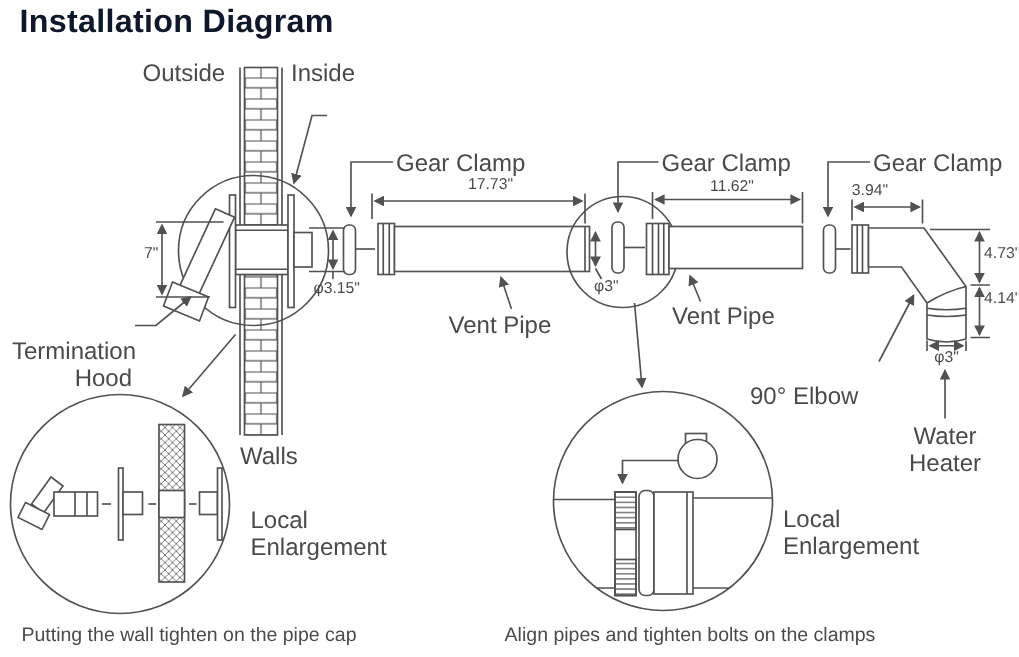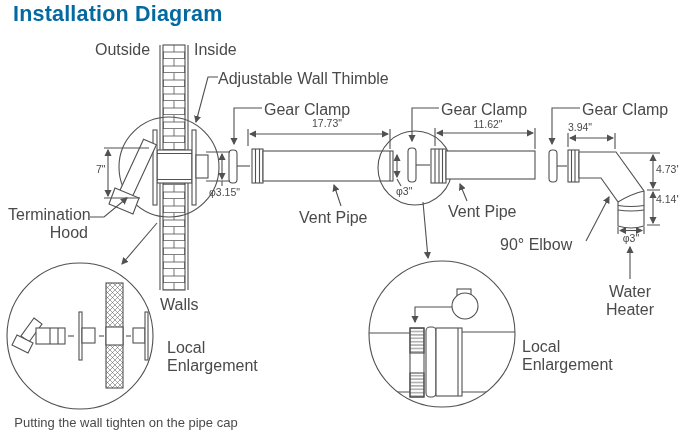--- a/index.html
+++ b/index.html
@@ -3,23 +3,23 @@
 <meta charset="utf-8">
 <style>
   html,body{margin:0;padding:0;background:#ffffff;}
   #stage{position:relative;width:679px;height:438px;background:#fff;overflow:hidden;
          font-family:"Liberation Sans", sans-serif;}
   #linework{position:absolute;left:0;top:0;}
   .lbl{position:absolute;font-size:16px;color:#4a4a4a;white-space:nowrap;line-height:1.12;}
   .wrap{white-space:normal;}
   .dim{position:absolute;font-size:10.5px;color:#4a4a4a;white-space:nowrap;}
   .ctr{text-align:center;}
-  .rgt{text-align:right;}
+  .rgt{text-align:right;margin-top:20px;}
   #title{position:absolute;left:13px;top:2px;font-size:21.5px;font-weight:800;
-         letter-spacing:.2px;color:#0369a1;white-space:nowrap;}
+         letter-spacing:.2px;color:#0f172a;white-space:nowrap;}
   .cap{position:absolute;top:415px;font-size:13px;color:#4a4a4a;text-align:center;}
 </style>
 </head>
 <body>
 
 <div id="stage">
 
   <svg id="linework" width="679" height="438" viewBox="0 0 679 438">
     <defs>
       <marker id="arr" viewBox="0 0 10 10" refX="8.5" refY="5" markerWidth="6.5" markerHeight="6.5" orient="auto-start-reverse">
@@ -178,21 +178,20 @@
         <circle cx="465" cy="306" r="13" fill="#ffffff"></circle>
         <polyline points="452,307 415,307 415,322" marker-end="url(#arr)"></polyline>
       </g>
     </g>
   </svg>
 
   <div id="title">Installation Diagram</div>
 
   <div class="lbl" style="left:95px;top:41px">Outside</div>
   <div class="lbl" style="left:194px;top:41px">Inside</div>
-  <div class="lbl" style="left:218px;top:70px">Adjustable Wall Thimble</div>
 
   <div class="lbl" style="left:264px;top:101px">Gear Clamp</div>
   <div class="lbl" style="left:441px;top:101px">Gear Clamp</div>
   <div class="lbl" style="left:582px;top:101px">Gear Clamp</div>
 
   <div class="lbl" style="left:299px;top:209px">Vent Pipe</div>
   <div class="lbl" style="left:448px;top:203px">Vent Pipe</div>
 
   <div class="lbl rgt" style="left:500px;top:236px;width:62px">90° Elbow</div>
   <div class="lbl wrap ctr" style="left:604px;top:283px;width:52px">Water Heater</div>
@@ -207,13 +206,14 @@
   <div class="dim ctr" style="left:467px;top:118px;width:42px">11.62"</div>
   <div class="dim ctr" style="left:559px;top:121px;width:42px">3.94"</div>
   <div class="dim" style="left:656px;top:163px">4.73"</div>
   <div class="dim" style="left:656px;top:193px">4.14"</div>
   <div class="dim" style="left:96px;top:163px">7"</div>
   <div class="dim" style="left:209px;top:186px">φ3.15"</div>
   <div class="dim" style="left:396px;top:185px">φ3"</div>
   <div class="dim ctr" style="left:614px;top:232px;width:34px">φ3"</div>
 
   <div class="cap" style="left:0px;width:252px">Putting the wall tighten on the pipe cap</div>
+  <div class="cap" style="left:328px;width:264px">Align pipes and tighten bolts on the clamps</div>
 </div>
 
 </body></html>

